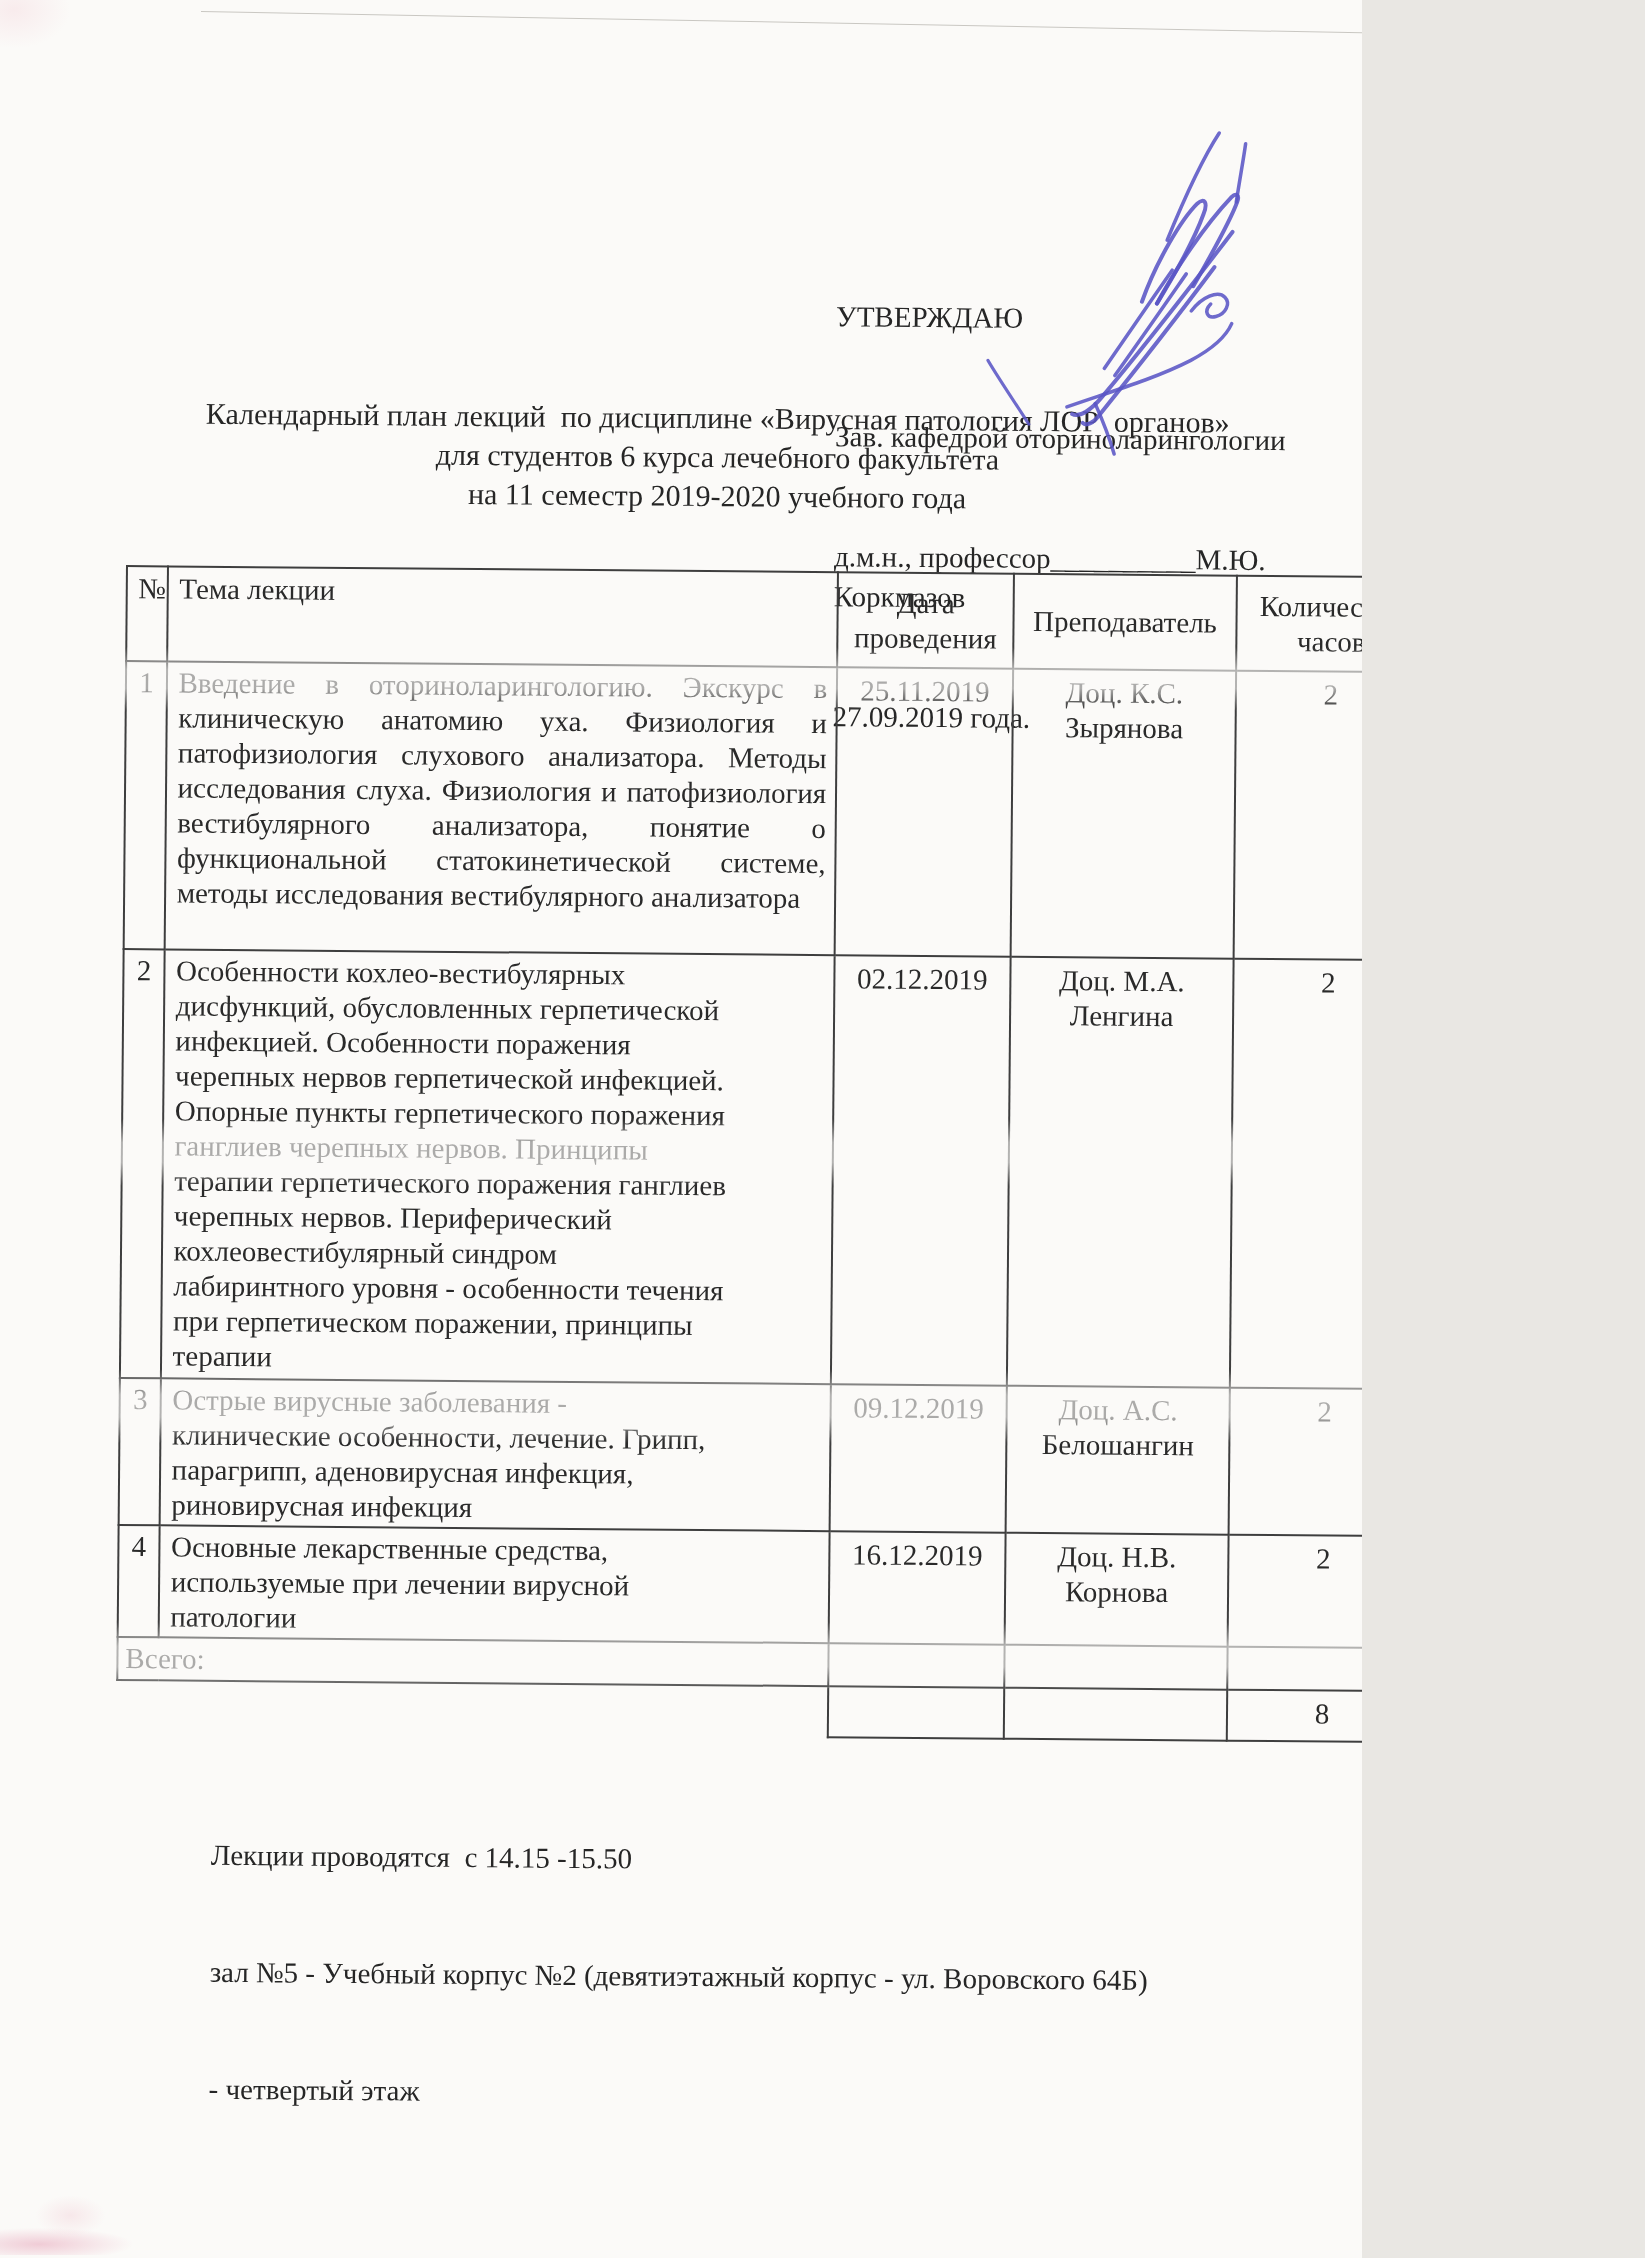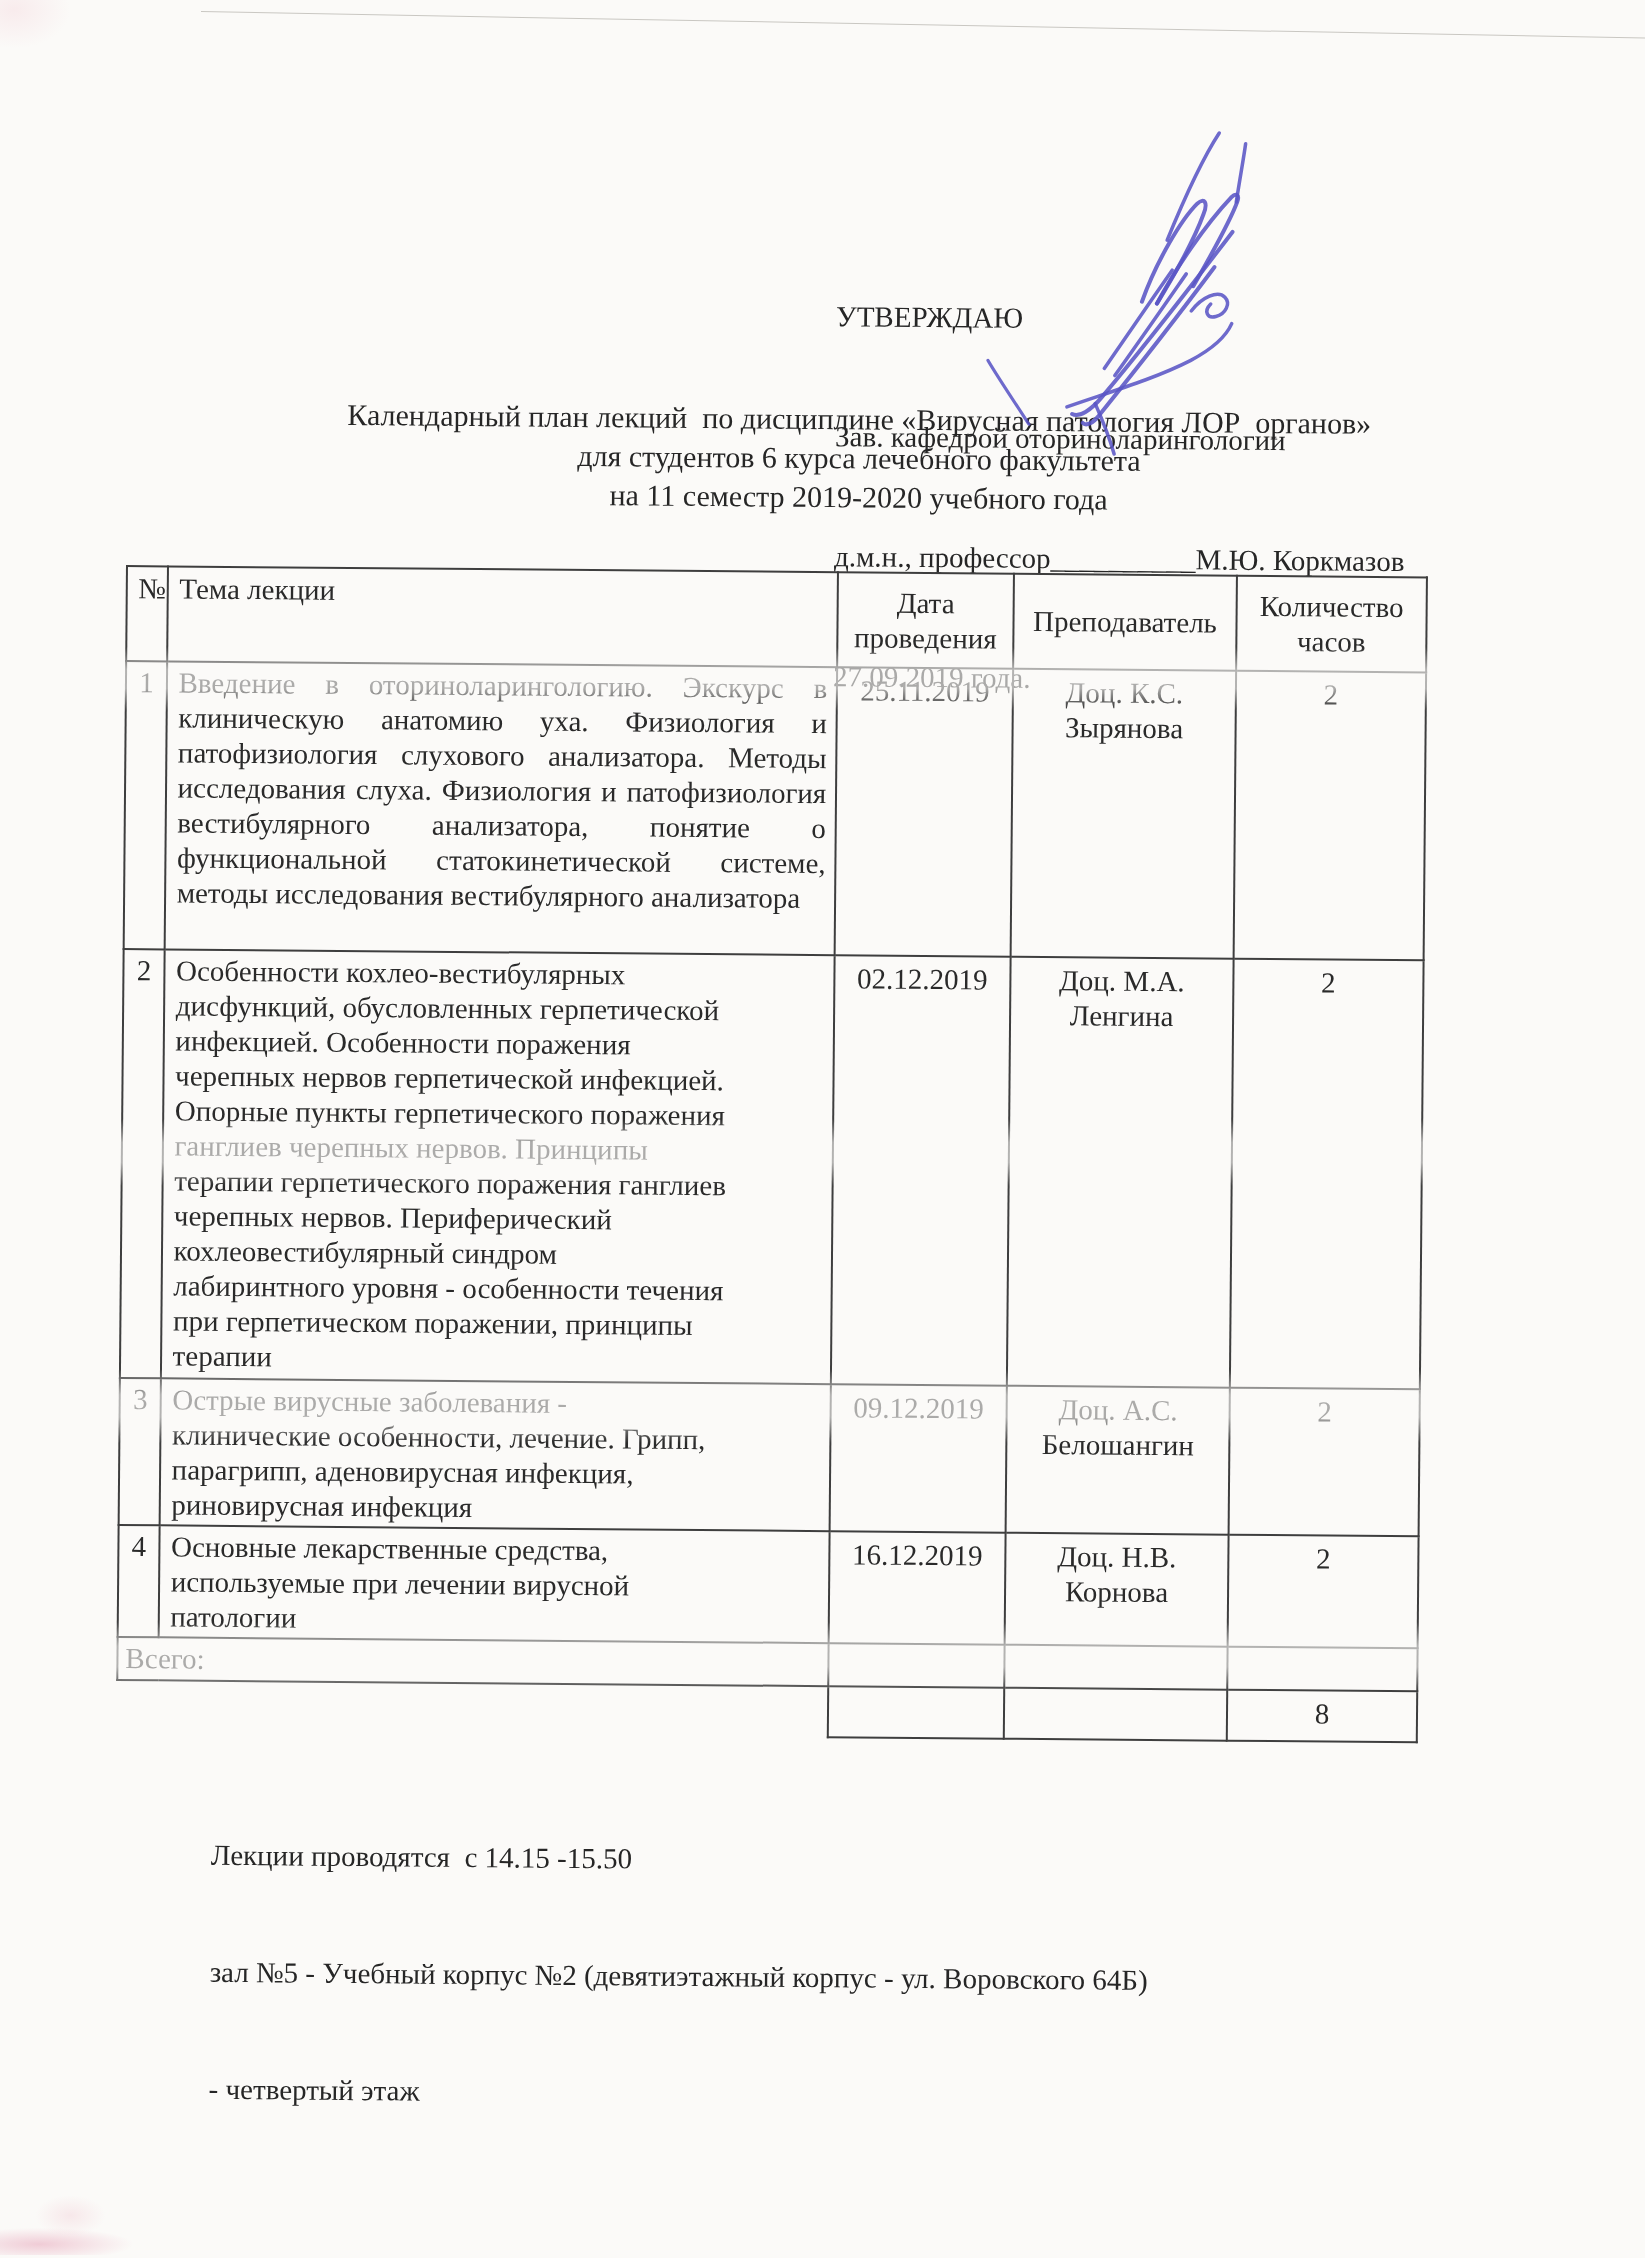--- a/index.html
+++ b/index.html
@@ -4,21 +4,21 @@
 <style>
   html,body{margin:0;padding:0;}
   body{
     width:1645px;height:2258px;
     background:#e9e7e3;
     font-family:"Liberation Serif","DejaVu Serif",serif;
     color:#262626;
     -webkit-font-smoothing:antialiased;
   }
   .page{
-    position:relative;width:1645px;height:2258px;
+    position:relative;width:1362px;height:2258px;
     background:#fbfaf8;overflow:hidden;
   }
   .rotate-wrap{
     position:absolute;inset:0;
     transform:rotate(0.5deg);
     transform-origin:124px 565px;
   }
   
   .paper-edge{
     position:absolute;left:201px;top:10.6px;width:1451px;height:0;

